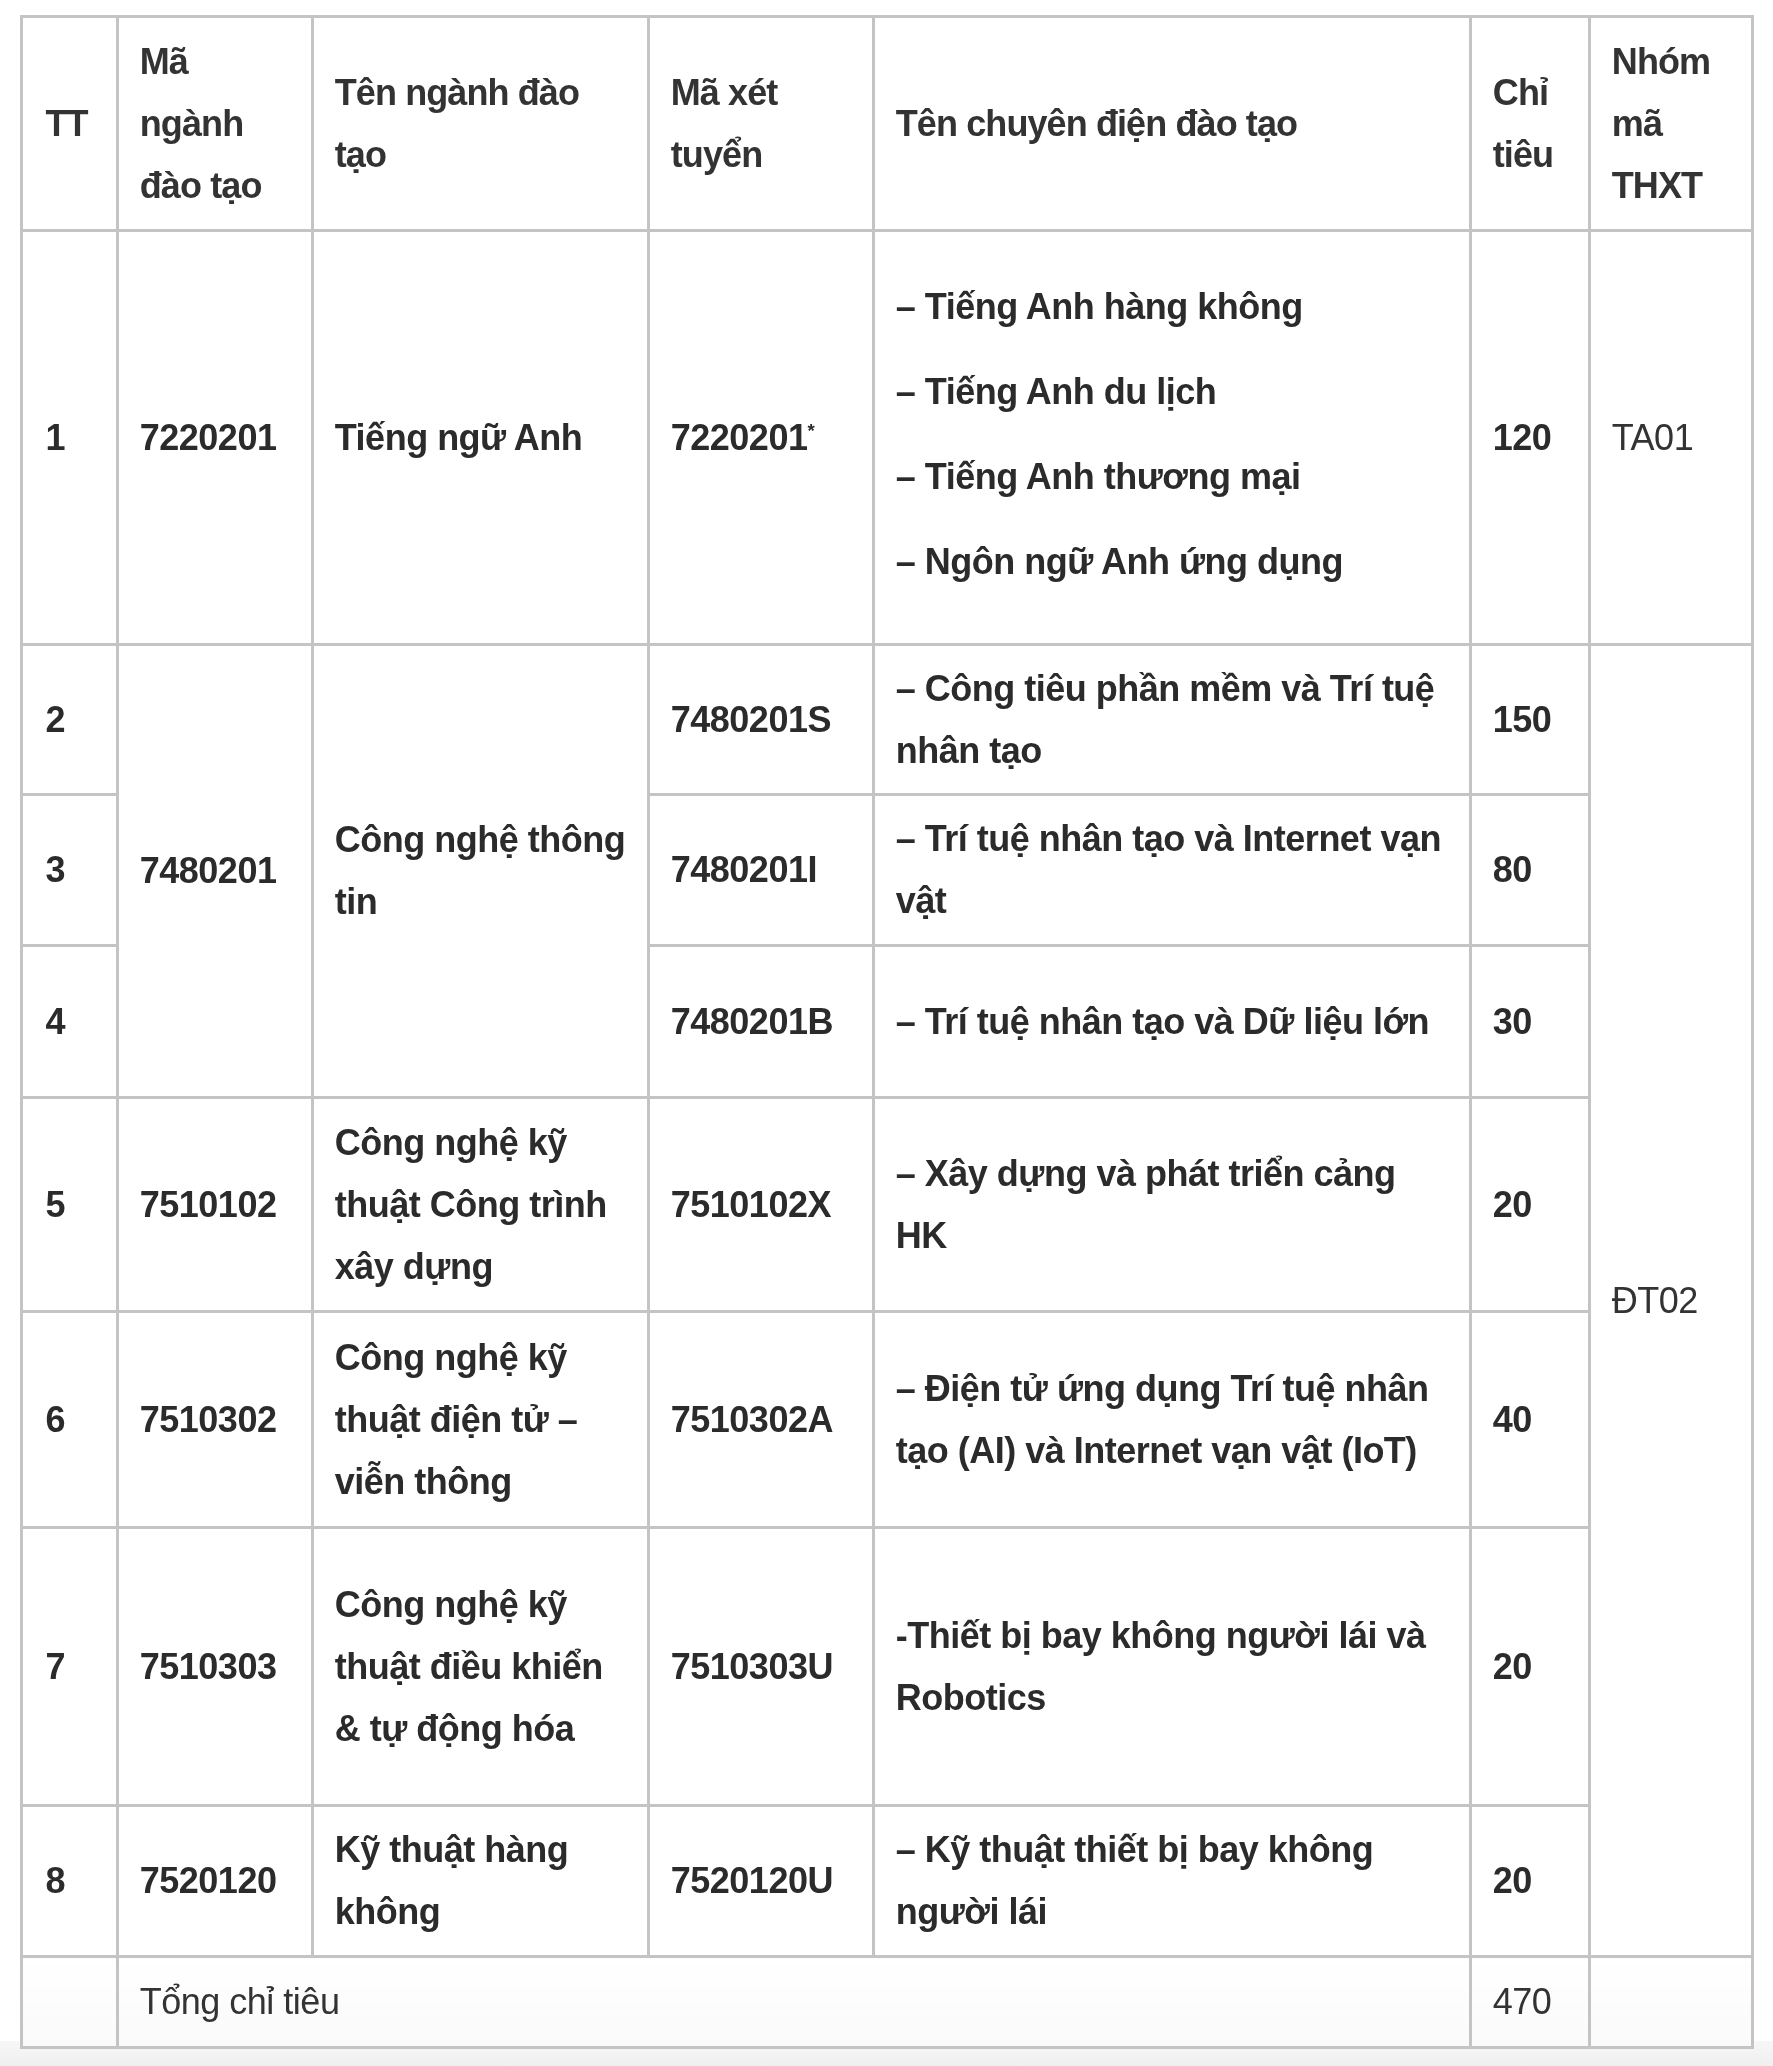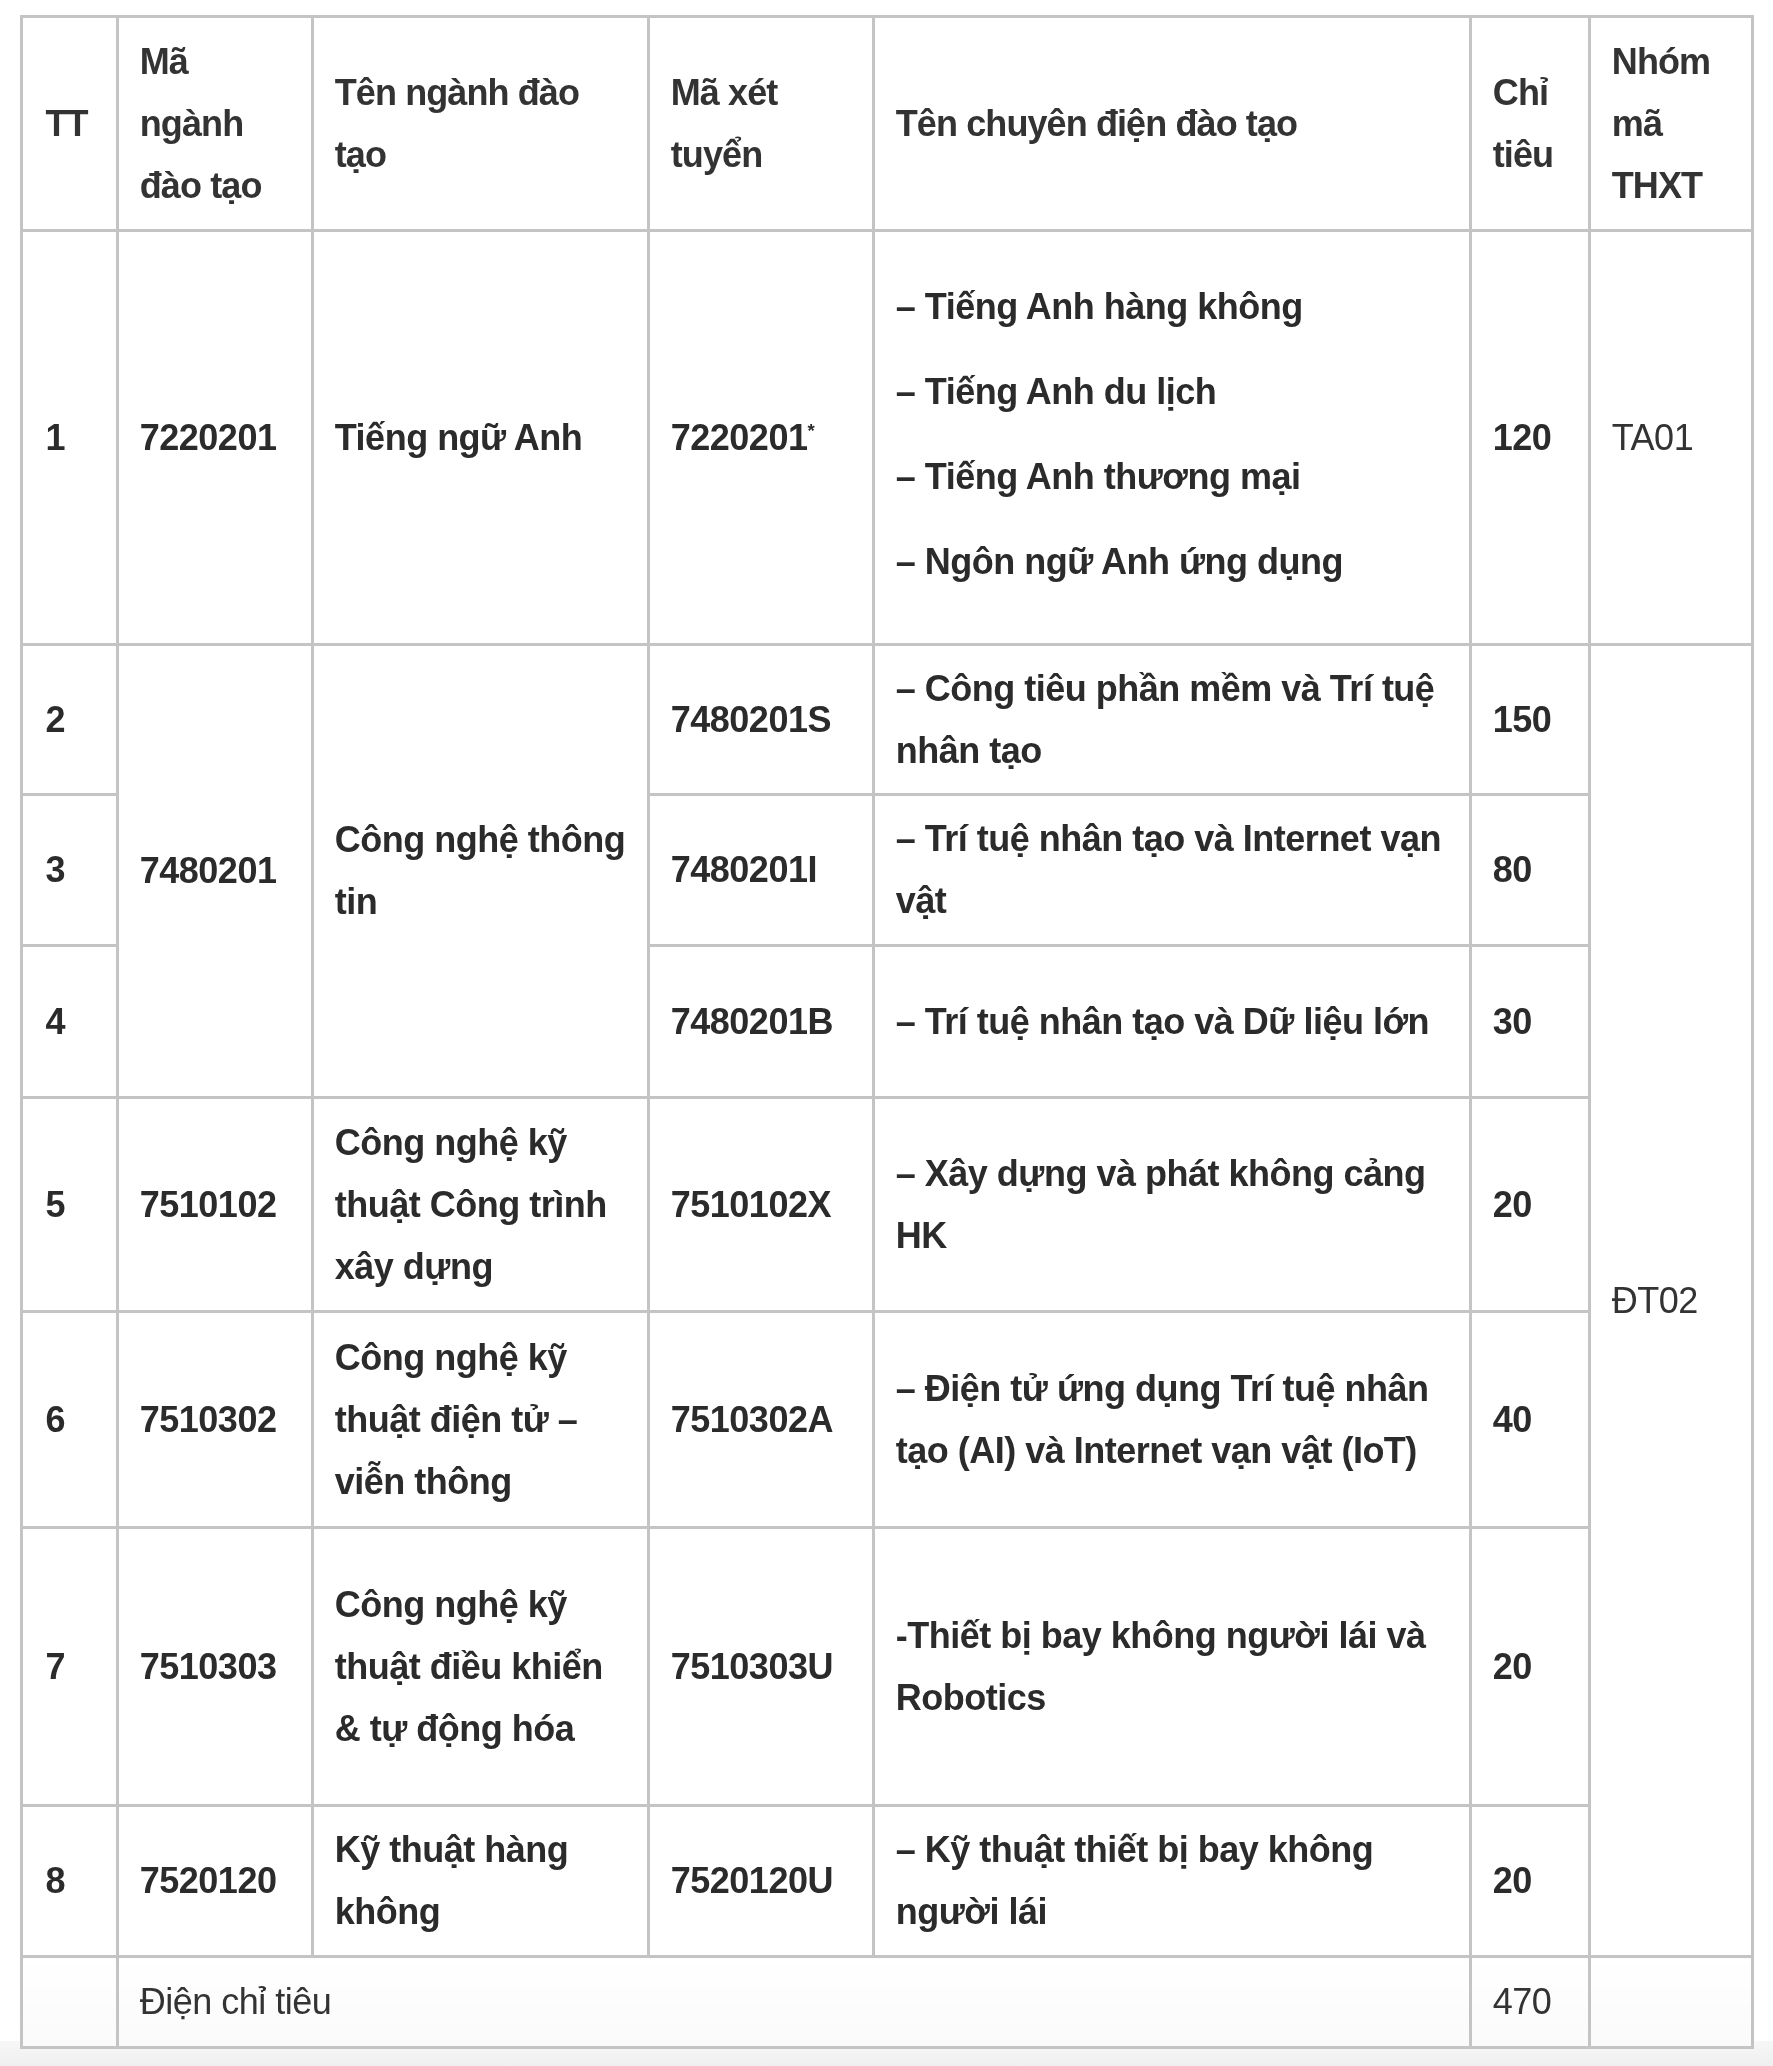--- a/index.html
+++ b/index.html
@@ -85,21 +85,21 @@
       <td>7480201B</td>
       <td>– Trí tuệ nhân tạo và Dữ liệu lớn</td>
       <td>30</td>
     </tr>
 
     <tr style="height:214px">
       <td class="tt">5</td>
       <td>7510102</td>
       <td>Công nghệ kỹ thuật Công trình xây dựng</td>
       <td>7510102X</td>
-      <td>– Xây dựng và phát không cảng HK</td>
+      <td>– Xây dựng và phát triển cảng HK</td>
       <td>20</td>
     </tr>
 
     <tr style="height:216px">
       <td class="tt">6</td>
       <td>7510302</td>
       <td>Công nghệ kỹ thuật điện tử – viễn thông</td>
       <td>7510302A</td>
       <td>– Điện tử ứng dụng Trí tuệ nhân tạo (AI) và Internet vạn vật (IoT)</td>
       <td>40</td>
@@ -118,19 +118,19 @@
       <td class="tt">8</td>
       <td>7520120</td>
       <td>Kỹ thuật hàng không</td>
       <td>7520120U</td>
       <td>– Kỹ thuật thiết bị bay không người lái</td>
       <td>20</td>
     </tr>
 
     <tr class="total" style="height:91px">
       <td class="tt"></td>
-      <td colspan="4" class="bold">Điện chỉ tiêu</td>
+      <td colspan="4" class="bold">Tổng chỉ tiêu</td>
       <td class="bold">470</td>
       <td></td>
     </tr>
   </tbody>
 </table>
 
 
 </body></html>

